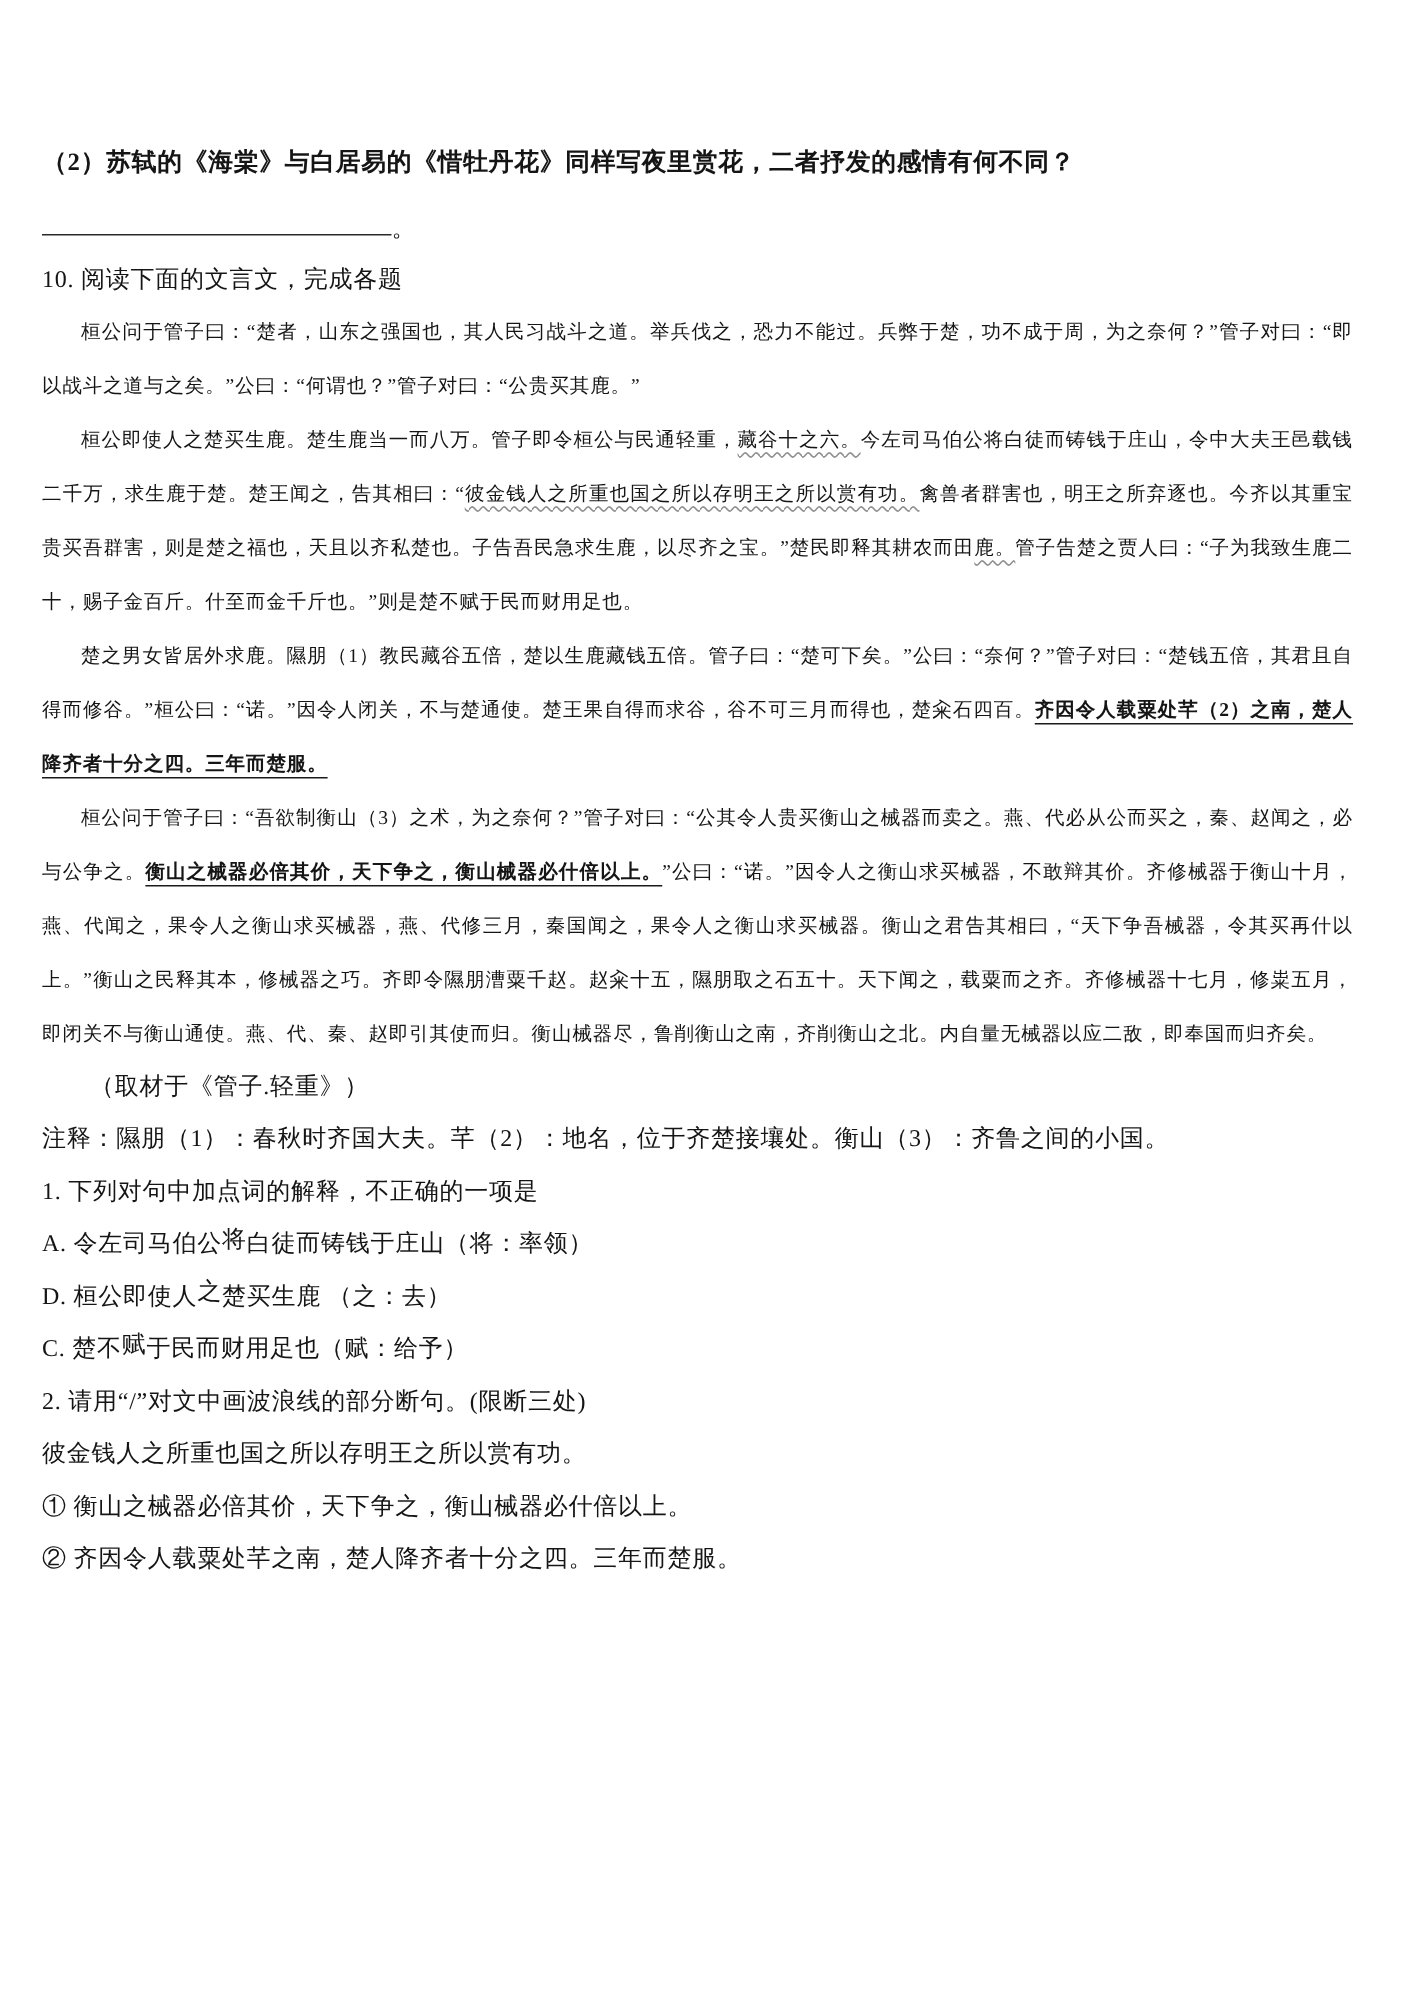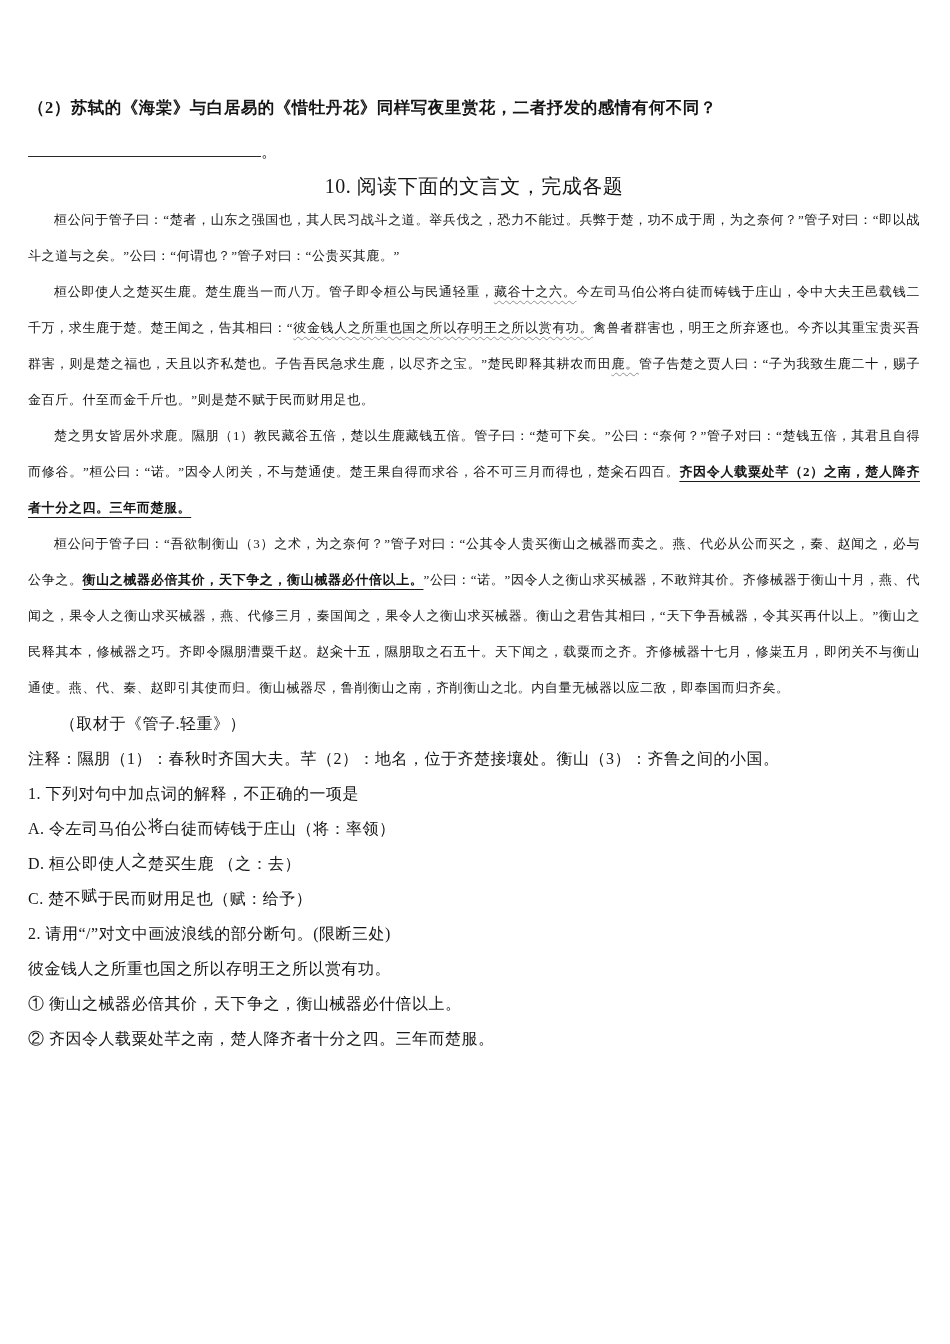--- a/index.html
+++ b/index.html
@@ -1,32 +1,32 @@
 <!DOCTYPE html>
 <html><head>
 <meta charset="utf-8">
 <style>
   html,body { margin:0; padding:0; background:#ffffff; }
   body {
     width:950px; height:1344px; overflow:hidden;
     font-family:"Liberation Serif","DejaVu Serif",serif;
     color:#151515;
   }
-  .page { padding:97px 30px 0 28px; }
+  .page { padding:97px 48px 0 28px; }
 
   .heading {
     font-size:16.5px; font-weight:bold; line-height:22px;
     letter-spacing:0.5px; margin:0;
   }
   .blank-line { margin:22px 0 0 0; line-height:20px; font-size:16px; }
   .blank-rule {
     display:inline-block; width:233px; height:15px;
     border-bottom:1.6px solid #2a2a2a; vertical-align:baseline;
   }
-  .q10 { margin:13px 0 0 0; font-size:20px; line-height:22px; letter-spacing:0.5px;text-align:center; }
+  .q10 { margin:13px 0 0 0; font-size:16px; line-height:22px; letter-spacing:0.5px; }
 
   .passage { margin-top:5px; }
   .passage p {
     margin:0; font-size:13px; line-height:36px;
     letter-spacing:0.6px; text-align:justify; text-indent:2em;
   }
   .u-wavy {
     text-decoration-line:underline; text-decoration-style:wavy;
     text-decoration-color:#8f8f8f; text-decoration-thickness:1px;
     text-underline-offset:4px;

